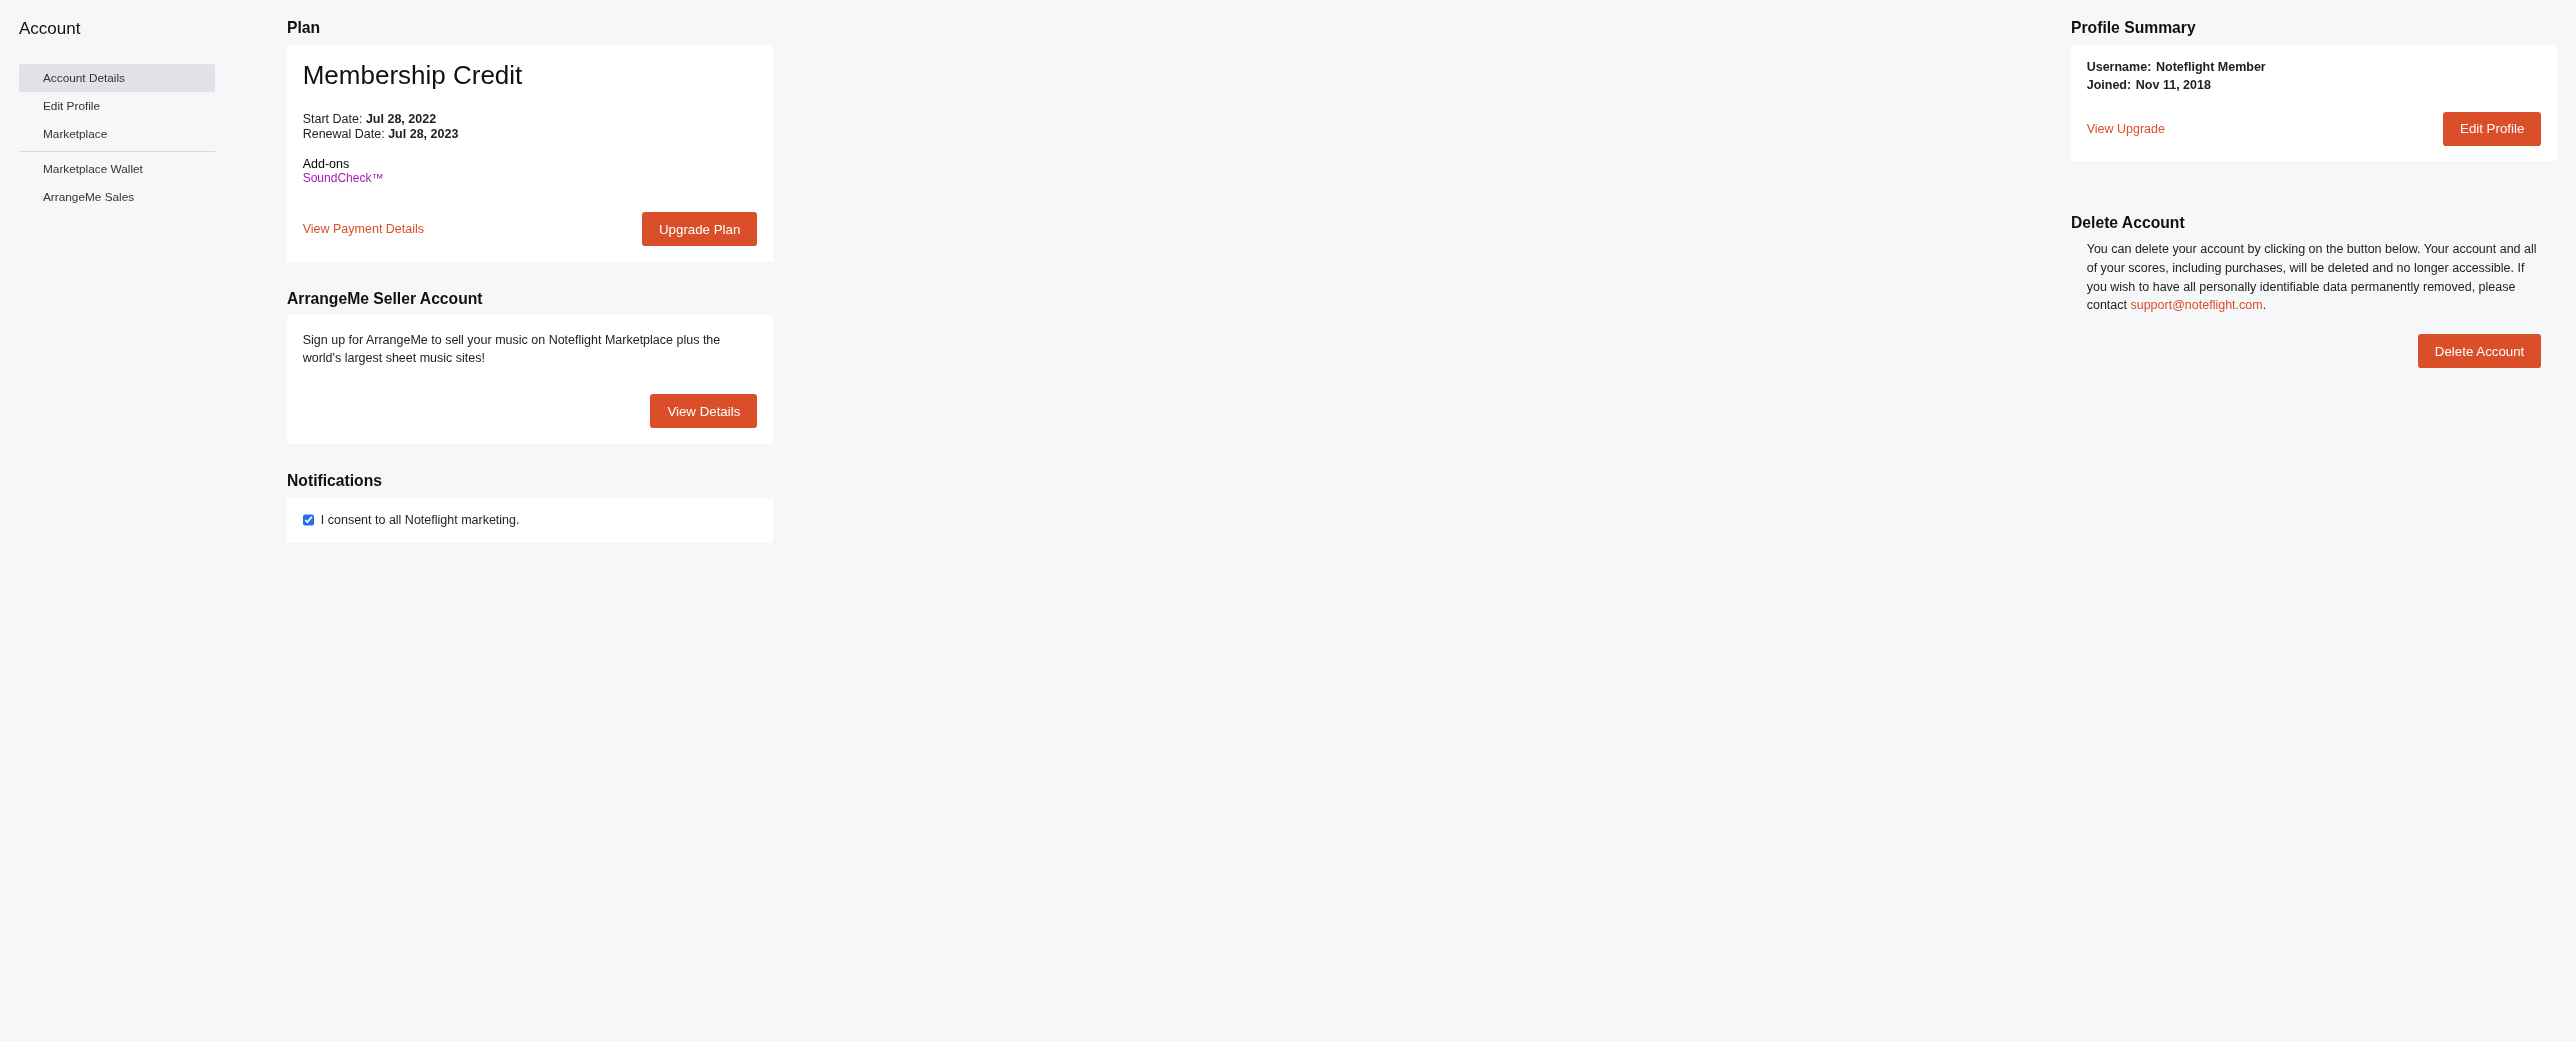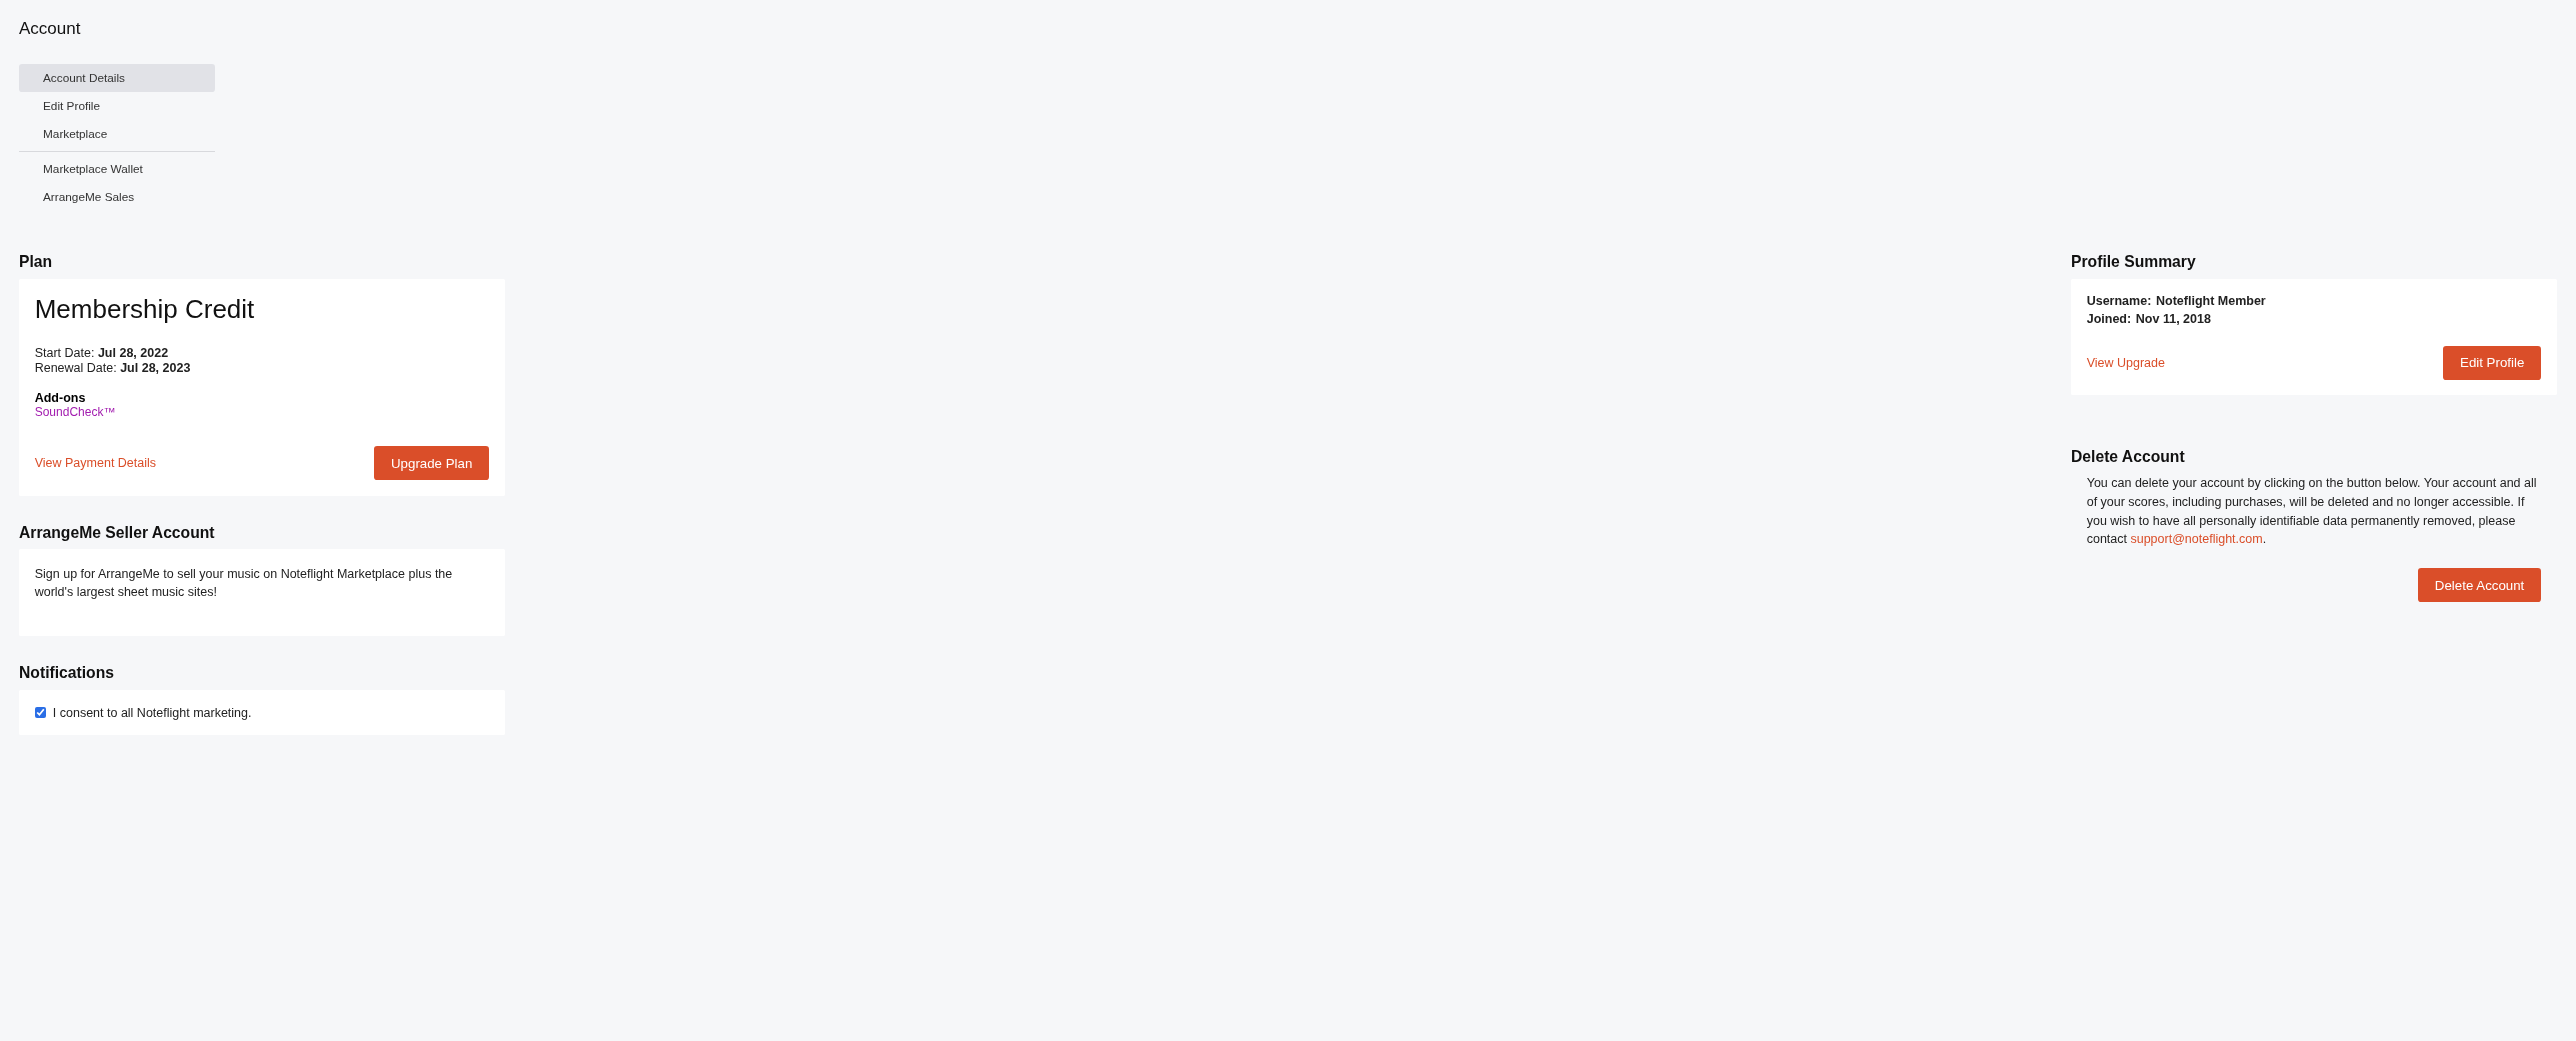--- a/index.html
+++ b/index.html
@@ -9,23 +9,22 @@
     }
     body {
       font-family: -apple-system, BlinkMacSystemFont, "Segoe UI", Helvetica, Arial, sans-serif;
       background: #f6f7f9;
       color: #000;
       font-size: 12.5px;
     }
     .page {
       display: flex;
       padding: 19px 19px 19px 19px;
-      gap: 42px;
+      gap: 72px;
       min-height: 100vh;
-      flex-direction: column;
     }
     .sidebar {
       width: 196px;
       flex-shrink: 0;
     }
     .sidebar-title {
       font-size: 17px;
       font-weight: 500;
       margin-bottom: 25px;
       color: #111;
@@ -89,21 +88,21 @@
       color: #222;
       margin-bottom: 1.6px;
     }
     .kv-line .label {
       font-weight: 400;
     }
     .kv-line .value {
       font-weight: 700;
     }
     .subhead {
-      font-weight: 700;
+      font-weight: 400;
       font-size: 12.5px;
       margin-top: 15.7px;
     }
     .body-text {
       font-size: 12px;
       color: #a21caf;
     }
     .card-actions {
       display: flex;
       justify-content: space-between;
@@ -211,20 +210,23 @@
         <div class="body-text">SoundCheck™</div>
         <div class="card-actions">
           <a class="link">View Payment Details</a>
           <button class="btn-primary">Upgrade Plan</button>
         </div>
       </div>
 
       <h2 class="section-title">ArrangeMe Seller Account</h2>
       <div class="card">
         <p class="desc">Sign up for ArrangeMe to sell your music on Noteflight Marketplace plus the world's largest sheet music sites!</p>
+        <div class="card-actions right-only">
+          <button class="btn-primary">View Details</button>
+        </div>
       </div>
 
       <h2 class="section-title">Notifications</h2>
       <div class="card" style="margin-bottom:0;">
         <div class="checkbox-row">
           <input type="checkbox" id="consent-cb" checked="" style="">
           <label for="consent-cb" class="checkbox-label">I consent to all Noteflight marketing.</label>
         </div>
       </div>
 

